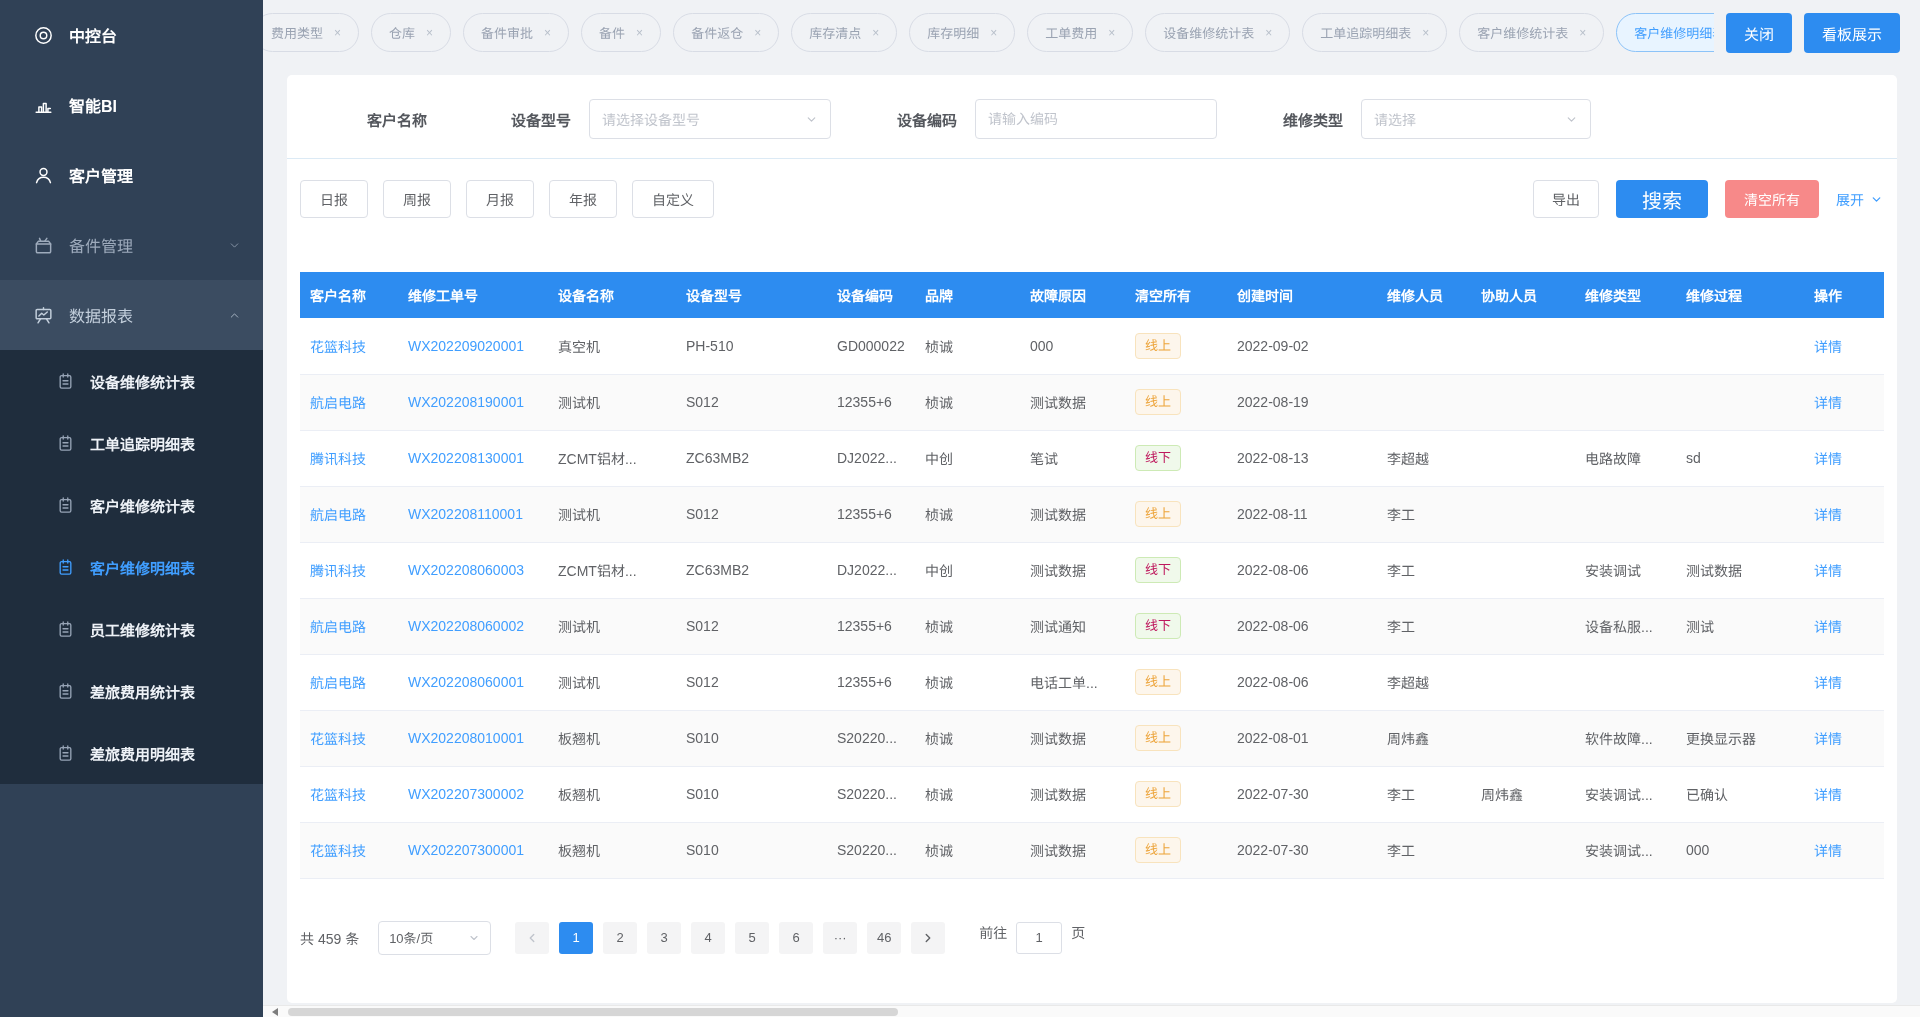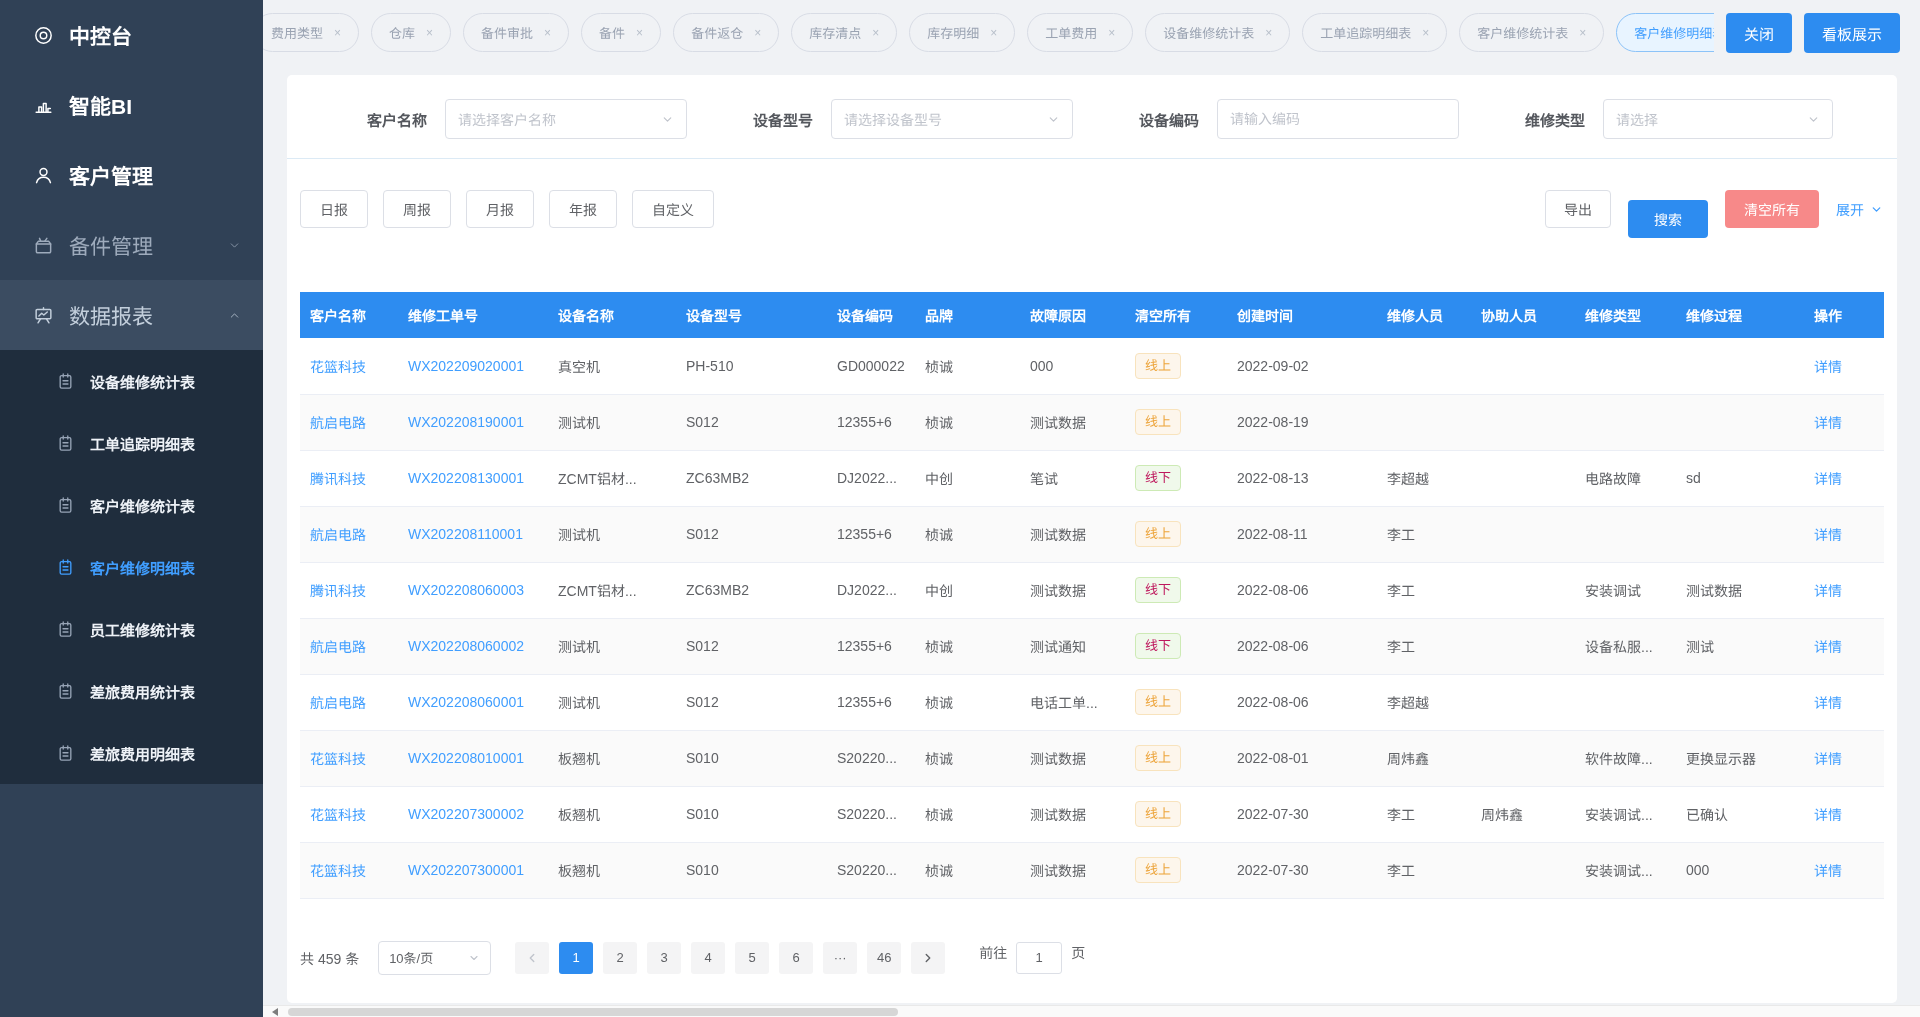--- a/index.html
+++ b/index.html
@@ -5,21 +5,21 @@
   * { box-sizing: border-box; margin: 0; padding: 0; }
   html,body { width:1920px; height:1017px; overflow:hidden; }
   body {
     font-family: "Liberation Sans", "DejaVu Sans", sans-serif;
     background:#f0f2f5; color:#606266; position:relative;
   }
   svg { display:block; }
 
   
   .sidebar { position:absolute; left:0; top:0; width:263px; height:1017px; background:#304156; overflow:hidden; }
-  .menu-item { height:70px; display:flex; align-items:center; padding:0 22px 0 33px; color:#9eabbc; font-size:21px; cursor:pointer; }
+  .menu-item { height:70px; display:flex; align-items:center; padding:0 22px 0 33px; color:#9eabbc; font-size:16px; cursor:pointer; }
   .menu-item .mi-icon { width:21px; height:21px; margin-right:15px; flex:none; }
   .menu-item .mi-icon svg { width:21px; height:21px; }
   .menu-item.plain { color:#ffffff; font-weight:bold; }
   .menu-item.expanded { background:#3b4c61; color:#c3cfdc; }
   .menu-item .arrow { margin-left:auto; width:13px; height:13px; opacity:.85; }
   .menu-item .arrow svg { width:13px; height:13px; }
   .submenu { background:#1f2d3d; }
   .submenu-item { height:62px; display:flex; align-items:center; padding-left:56px; color:#eef2f7; font-weight:bold; font-size:15px; cursor:pointer; }
   .submenu-item .mi-icon { width:19px; height:19px; margin-right:15px; color:#97a4b6; }
   .submenu-item .mi-icon svg { width:19px; height:19px; }
@@ -52,21 +52,21 @@
   .field.last .fake-select { width:230px; }
 
   .divider { height:1px; background:#dceaf5; }
 
   
   .toolbar { display:flex; align-items:center; padding:21px 14px 54px 13px; }
   .report-btns { display:flex; gap:15px; }
   .rbtn { height:38px; padding:0 19px; border:1px solid #dcdfe6; background:#fff; border-radius:4px; color:#606266; font-size:14px; cursor:pointer; font-family:inherit; }
   .right-actions { margin-left:auto; display:flex; align-items:center; gap:17px; }
   .btn-export { height:38px; padding:0 18px; border:1px solid #dcdfe6; background:#fff; border-radius:4px; color:#606266; font-size:14px; cursor:pointer; font-family:inherit; }
-  .btn-search { height:38px; padding:0 26px; background:#2d8cf0; border:none; border-radius:4px; color:#fff; font-size:14px; cursor:pointer; font-family:inherit;margin-top:20px; }
+  .btn-search { height:38px; padding:0 26px; background:#2d8cf0; border:none; border-radius:4px; color:#fff; font-size:20px; cursor:pointer; font-family:inherit; }
   .btn-clear { height:38px; padding:0 19px; background:#f78989; border:none; border-radius:4px; color:#fff; font-size:14px; cursor:pointer; font-family:inherit; }
   .link-expand { color:#409eff; font-size:14px; display:flex; align-items:center; gap:6px; cursor:pointer; }
   .link-expand .chev { width:13px; height:13px; }
   .link-expand .chev svg { width:13px; height:13px; }
 
   
   .table-wrap { margin:0 13px; }
   table { border-collapse:collapse; table-layout:fixed; width:1584px; }
   th { background:#2d8cf0; color:#fff; font-size:14px; font-weight:bold; text-align:left; padding:13px 10px; white-space:nowrap; overflow:hidden; }
   td { padding:0 10px; height:56px; font-size:14px; color:#606266; border-bottom:1px solid #ebeef5; white-space:nowrap; overflow:hidden; background:#fff; }
@@ -291,28 +291,20 @@
       </div>
     <button class="btn-primary">关闭</button>
     <button class="btn-primary">看板展示</button>
   </header>
 
   <section class="panel">
 
     <div class="filter-row">
       <div class="field">
         <span class="f-label">客户名称</span>
-        <div class="fake-select">
-          <span>请选择客户名称</span>
-          <span class="chev">
-              <svg viewBox="0 0 20 20" fill="none" stroke="currentColor" stroke-width="1.8" stroke-linecap="round" stroke-linejoin="round">
-                <path d="M5 7.5l5 5 5-5"></path>
-              </svg>
-            </span>
-        </div>
       </div>
       <div class="field">
         <span class="f-label">设备型号</span>
         <div class="fake-select">
           <span>请选择设备型号</span>
           <span class="chev">
               <svg viewBox="0 0 20 20" fill="none" stroke="currentColor" stroke-width="1.8" stroke-linecap="round" stroke-linejoin="round">
                 <path d="M5 7.5l5 5 5-5"></path>
               </svg>
             </span>

